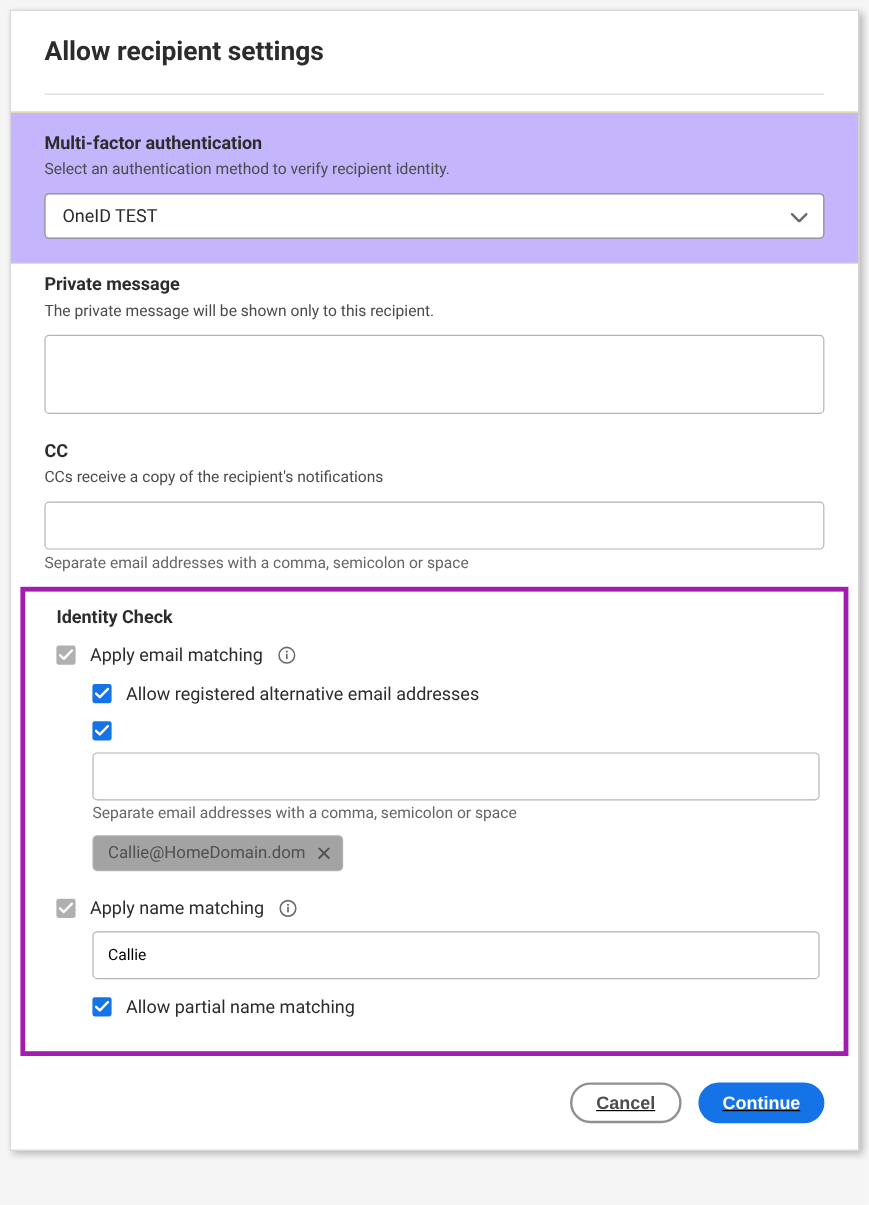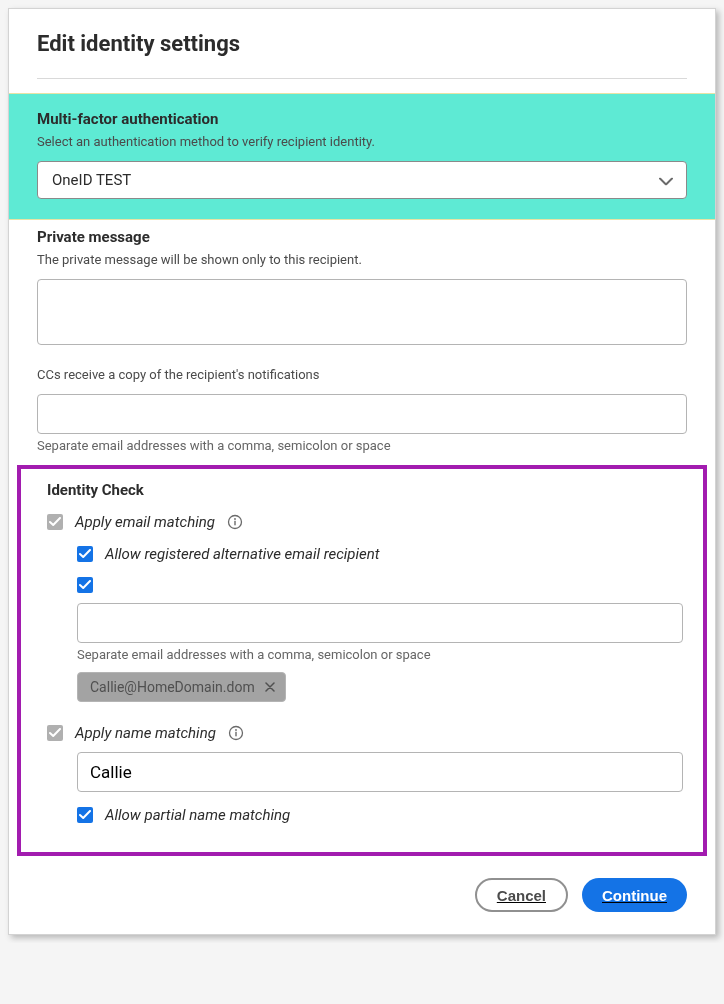--- a/index.html
+++ b/index.html
@@ -22,21 +22,21 @@
       font-size: 22px;
       font-weight: 700;
       color: #2c2c2c;
     }
     .divider {
       height: 1px;
       background: #d9d9d9;
       margin: 12px 28px 0 28px;
     }
     .mfa-section {
-      background: #5eead4;
+      background: #c4b5fd;
       padding: 16px 28px 20px 28px;
       border-top: 1px solid #e8e3a5;
       border-bottom: 1px solid #e8e3a5;
       margin-top: 14px;
     }
     .section-title {
       font-size: 15px;
       font-weight: 700;
       color: #2c2c2c;
       margin-bottom: 6px;
@@ -85,21 +85,21 @@
       font-size: 14px;
       font-family: inherit;
     }
     .cc-section { padding: 4px 28px 8px 28px; }
     .text-input {
       width: 100%;
       height: 40px;
       border: 1px solid #b4b4b4;
       border-radius: 4px;
       padding: 0 12px;
-      font-size: 17px;
+      font-size: 13px;
       font-family: inherit;
     }
     .identity-outline {
       border: 4px solid #a21caf;
       margin: 4px 8px 0 8px;
       padding: 12px 20px 18px 26px;
     }
     .check-row {
       display: flex;
       align-items: center;
@@ -122,21 +122,20 @@
     .checkbox.gray {
       background: #b0b0b0;
     }
     .checkbox.blue {
       background: #1473e6;
     }
     .checkbox svg { display: block; }
     .check-label {
       font-size: 15px;
       color: #2c2c2c;
-      font-style: italic;
     }
     .info-icon {
       display: inline-flex;
       cursor: pointer;
     }
     .custom-email-area {
       margin-left: 30px;
       margin-top: 6px;
     }
     .chip-row {
@@ -188,21 +187,21 @@
       background: #1473e6;
       color: #fff;
     }
   </style>
 </head>
 <body>
 
 <div class="dialog">
 
   <div class="dialog-header">
-    <h1 class="dialog-title">Edit identity settings</h1>
+    <h1 class="dialog-title">Allow recipient settings</h1>
   </div>
   <div class="divider"></div>
 
   <div class="mfa-section">
     <div class="section-title">Multi-factor authentication</div>
     <div class="section-desc">Select an authentication method to verify recipient identity.</div>
     <div class="select-wrap">
       <div class="select">
         <span>OneID TEST</span>
       </div>
@@ -214,20 +213,21 @@
     </div>
   </div>
 
   <div class="pm-section">
     <div class="section-title">Private message</div>
     <div class="section-desc">The private message will be shown only to this recipient.</div>
     <textarea class="textarea" style=""></textarea>
   </div>
 
   <div class="cc-section">
+    <div class="section-title">CC</div>
     <div class="section-desc">CCs receive a copy of the recipient's notifications</div>
     <input type="text" class="text-input" style="">
     <div class="helper">Separate email addresses with a comma, semicolon or space</div>
   </div>
 
   <div class="identity-outline">
     <div class="section-title">Identity Check</div>
 
     <div class="check-row">
       <span class="checkbox gray">
@@ -244,21 +244,21 @@
           </svg>
       </span>
     </div>
 
     <div class="check-row check-sub">
       <span class="checkbox blue">
         <svg width="12" height="10" viewBox="0 0 12 10">
             <path d="M1 5 L4.2 8 L11 1" stroke="#fff" stroke-width="2" fill="none" stroke-linecap="round" stroke-linejoin="round"></path>
           </svg>
       </span>
-      <span class="check-label">Allow registered alternative email recipient</span>
+      <span class="check-label">Allow registered alternative email addresses</span>
     </div>
 
     <div class="check-row check-sub">
       <span class="checkbox blue">
         <svg width="12" height="10" viewBox="0 0 12 10">
             <path d="M1 5 L4.2 8 L11 1" stroke="#fff" stroke-width="2" fill="none" stroke-linecap="round" stroke-linejoin="round"></path>
           </svg>
       </span>
     </div>
 

